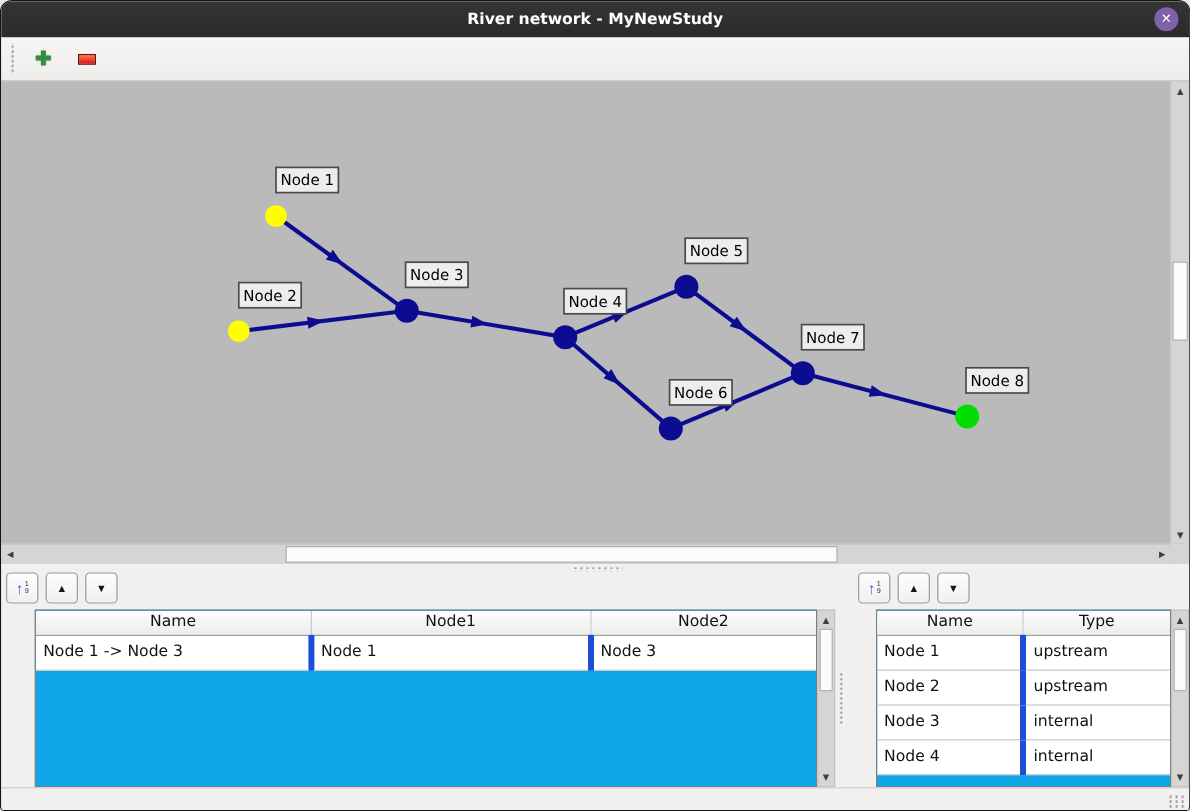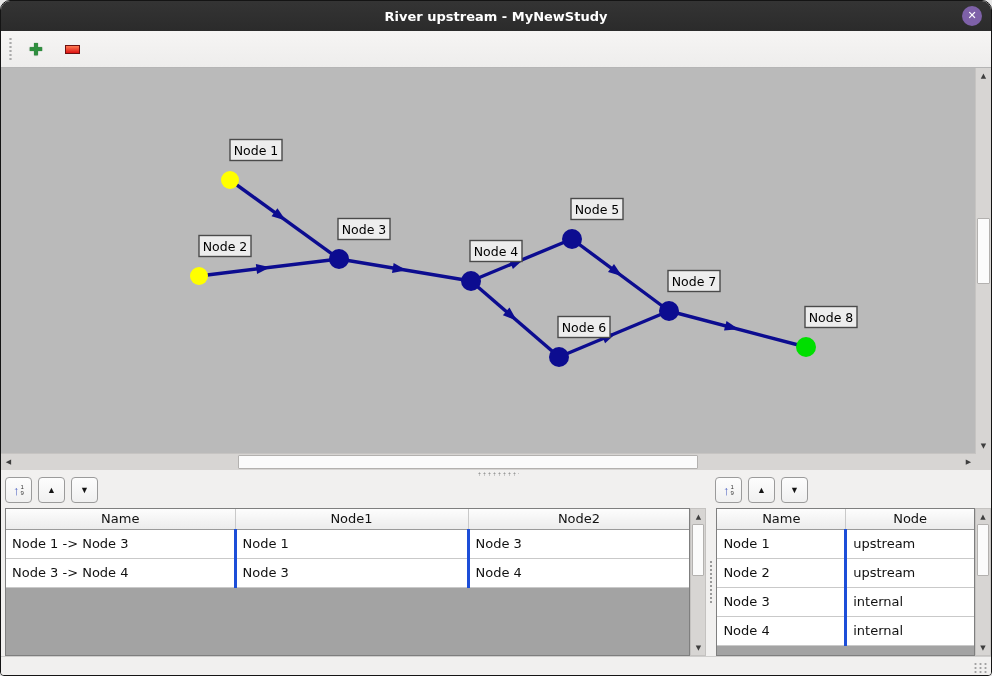--- a/index.html
+++ b/index.html
@@ -46,48 +46,48 @@
   .grp{display:flex;gap:6px;}
   .grp-right{position:absolute;left:710px;top:0;}
   .sq-btn{width:27px;height:26px;background:linear-gradient(#fdfdfd,#f0f0f0);border:1px solid #9b9b9b;
     border-radius:4px;display:flex;align-items:center;justify-content:center;padding:0;}
   .sort-ico{display:flex;align-items:center;gap:1px;}
   .sort-arrow{color:#4a5fc0;font-size:13px;font-weight:bold;line-height:13px;}
   .sort-nums{display:flex;flex-direction:column;font-size:6px;line-height:6px;color:#333;}
   .tri{font-size:9px;color:#151515;line-height:9px;}
   
   .tables{display:flex;align-items:flex-start;}
-  .tframe{border:1px solid #7f7f7f;background:#a3a3a3;height:148px;overflow:hidden;}
+  .tframe{border:1px solid #7f7f7f;background:#0ea5e9;height:148px;overflow:hidden;margin-left:24px;}
   .tframe-left{width:689px;}
   .tframe-right{width:260px;}
   table{border-collapse:collapse;table-layout:fixed;font-size:13px;width:100%;background:#fff;}
   th{height:20px;font-weight:normal;font-size:13px;color:#111;
     background:linear-gradient(#fdfdfd,#ececec);border-bottom:1px solid #9a9a9a;border-right:1px solid #c9c9c9;
     overflow:hidden;white-space:nowrap;}
   th:last-child,td:last-child{border-right:none;}
-  td{height:29px;border-bottom:1px solid #c9c9c9;border-right:3px solid #1d4ed8;
+  td{height:29px;border-bottom:1px solid #c9c9c9;border-right:5px solid #1d4ed8;
     padding:0 6px;color:#111;overflow:hidden;white-space:nowrap;}
   .tbl-left th:nth-child(1){width:229px;} .tbl-left th:nth-child(2){width:233px;}
   .tbl-right th{width:50%;}
   .tsb{width:16px;height:148px;position:relative;background:#d7d5d3;border:1px solid #c4c2c0;}
   .tsb .thumb{left:1px;right:1px;top:15px;height:52px;}
   .v-split{width:4px;height:44px;align-self:center;margin:0 3px;
     background-image:radial-gradient(circle,#9a9a9a .8px,transparent 1px);background-size:4px 4px;}
   
   .status{height:21px;border-top:1px solid #cfcecd;position:relative;background:#f1f0ef;}
   .grip{position:absolute;right:4px;bottom:3px;width:14px;height:12px;
     background-image:radial-gradient(circle,#a2a2a2 1px,transparent 1.2px);background-size:5px 4px;}
 </style>
 </head>
 <body>
 
 <div class="window">
 
   <div class="titlebar">
-    <span class="title">River upstream - MyNewStudy</span>
+    <span class="title">River network - MyNewStudy</span>
     <span class="close-btn"><span>✕</span></span>
   </div>
 
   <div class="toolbar">
     <span class="tb-handle"></span>
     <button class="tb-btn">
       <span class="add-icon">✚</span>
     </button>
     <button class="tb-btn">
       <span class="remove-icon"></span>
@@ -201,42 +201,37 @@
                 <th>Node1</th>
                 <th>Node2</th>
               </tr>
             </thead>
           <tbody>
               <tr>
                 <td>Node 1 -&gt; Node 3</td>
                 <td>Node 1</td>
                 <td>Node 3</td>
               </tr>
-              <tr>
-                <td>Node 3 -&gt; Node 4</td>
-                <td>Node 3</td>
-                <td>Node 4</td>
-              </tr>
             </tbody>
         </table>
       </div>
       <div class="tsb">
         <span class="sb-btn sb-up">▲</span>
         <span class="thumb"></span>
         <span class="sb-btn sb-down">▼</span>
       </div>
 
       <div class="v-split"></div>
 
       <div class="tframe tframe-right">
         <table class="tbl-right">
           <thead>
               <tr>
                 <th>Name</th>
-                <th>Node</th>
+                <th>Type</th>
               </tr>
             </thead>
           <tbody>
               <tr>
                 <td>Node 1</td>
                 <td>upstream</td>
               </tr>
               <tr>
                 <td>Node 2</td>
                 <td>upstream</td>

